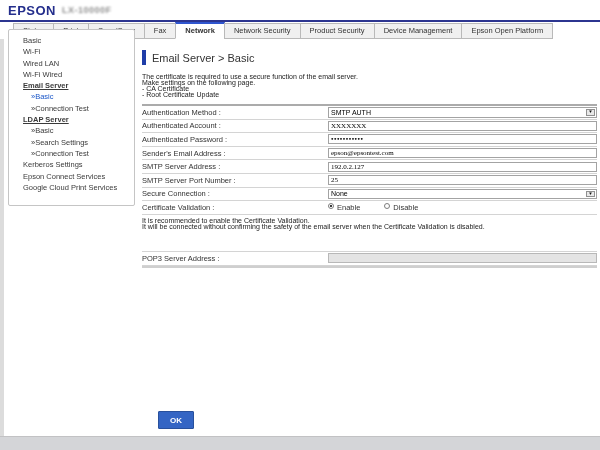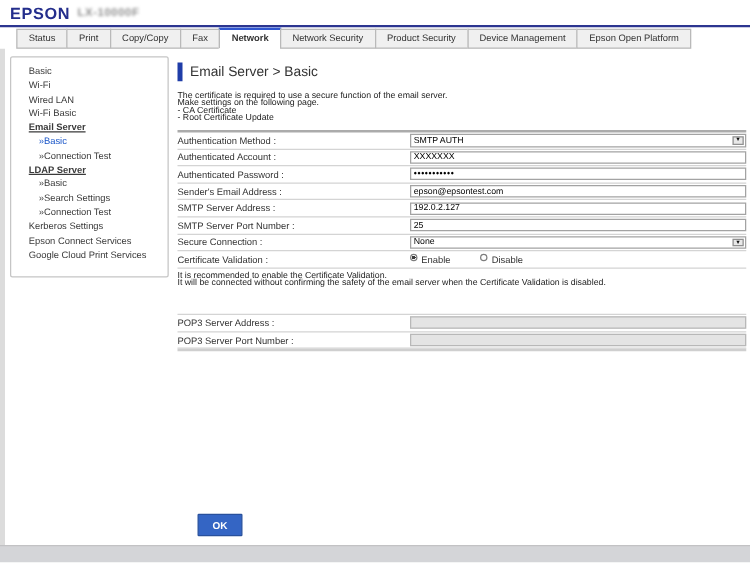--- a/index.html
+++ b/index.html
@@ -23,21 +23,21 @@
   .tab{box-sizing:border-box;height:16px;line-height:14px;padding:0 9px;
        font-size:7.5px;color:#333;background:#f0f0f0;border:1px solid #b9b9b9;
        margin-right:-1px;white-space:nowrap;cursor:pointer;}
   .tab.active{background:#fff;height:17px;line-height:13px;font-weight:bold;
        border-top:2px solid var(--active_tab_accent,#2f55cf);border-bottom:1px solid #fff;}
   
   .left-strip{position:absolute;left:0;top:39px;bottom:14px;width:4px;background:#dcdcdc;}
   .bottom-strip{position:absolute;left:0;right:0;bottom:0;height:14px;
        background:#d4d5d8;border-top:1px solid #c2c2c4;box-sizing:border-box;}
   
-  .sidebar{position:absolute;left:8px;top:45px;width:127px;height:177px;
+  .sidebar{position:absolute;left:8px;top:29px;width:127px;height:177px;
        box-sizing:border-box;border:1px solid #c5c5c5;border-radius:2px;
        padding-top:5px;background:#fff;overflow:hidden;}
   .side-item{font-size:7.5px;line-height:11.3px;color:#3a3a3a;padding-left:14px;
        white-space:nowrap;cursor:pointer;}
   .side-item.lvl2{padding-left:22px;}
   .side-item.group{font-weight:bold;text-decoration:underline;}
   .side-item.active{color:var(--link_blue,#1a56c8);}
   
   .main{position:absolute;left:142px;top:50px;width:455px;}
   .page-title{display:flex;align-items:center;}
@@ -45,21 +45,21 @@
        margin-right:6px;flex-shrink:0;}
   .title-text{font-size:11px;font-weight:normal;color:#333;}
   .desc{margin-top:9px;font-size:7px;line-height:6px;color:#222;}
   .note{margin-top:3px;margin-bottom:3px;font-size:7px;line-height:6.2px;color:#222;}
   .form-table{margin-top:6px;border-top:2px solid #ababab;}
   .pop3-table{margin-top:21px;border-top:1px solid #d4d4d4;border-bottom:2px solid #cfcfcf;}
   .form-row{display:flex;align-items:center;height:12.6px;border-bottom:1px solid #d4d4d4;}
   .cell-label{width:186px;flex-shrink:0;font-size:7.5px;color:#333;white-space:nowrap;}
   .cell-input{flex:1;display:flex;align-items:center;height:100%;position:relative;}
   .text-input{box-sizing:border-box;width:100%;height:10px;border:1px solid #a3a3a3;
-       font-size:7px;font-family:Liberation Sans, sans-serif;padding:0 2px;color:#000;background:#fff;outline:none;}
+       font-size:7px;font-family:Liberation Serif, serif;padding:0 2px;color:#000;background:#fff;outline:none;}
   .text-input:disabled{background:#e4e4e4;border-color:#b8b8b8;}
   .pw{letter-spacing:.5px;font-weight:bold;line-height:8px;}
   .select{box-sizing:border-box;position:relative;width:100%;height:10.5px;
        border:1px solid #a3a3a3;background:#fff;display:flex;align-items:center;
        padding:0 12px 0 2px;cursor:pointer;}
   .select .val{font-size:7px;color:#000;white-space:nowrap;}
   .select .arrow{position:absolute;right:1px;top:1px;bottom:1px;width:9px;
        background:#e8e8e8;border:1px solid #909090;box-sizing:border-box;
        display:flex;align-items:center;justify-content:center;
        font-size:4.5px;color:#111;line-height:1;}
@@ -93,21 +93,21 @@
     <div class="tab">Device Management</div>
     <div class="tab">Epson Open Platform</div>
   </div>
 
 <div class="left-strip"></div>
 
 <div class="sidebar">
     <div class="side-item">Basic</div>
     <div class="side-item">Wi-Fi</div>
     <div class="side-item">Wired LAN</div>
-    <div class="side-item">Wi-Fi Basic</div>
+    <div class="side-item">Wi-Fi Wired</div>
     <div class="side-item group">Email Server</div>
     <div class="side-item lvl2 active">»Basic</div>
     <div class="side-item lvl2">»Connection Test</div>
     <div class="side-item group">LDAP Server</div>
     <div class="side-item lvl2">»Basic</div>
     <div class="side-item lvl2">»Search Settings</div>
     <div class="side-item lvl2">»Connection Test</div>
     <div class="side-item">Kerberos Settings</div>
     <div class="side-item">Epson Connect Services</div>
     <div class="side-item">Google Cloud Print Services</div>
@@ -191,24 +191,18 @@
       <div>It is recommended to enable the Certificate Validation.</div>
       <div>It will be connected without confirming the safety of the email server when the Certificate Validation is disabled.</div>
     </div>
   <div class="pop3-table">
       <div class="form-row">
         <div class="cell-label">POP3 Server Address :</div>
         <div class="cell-input">
           <input type="text" class="text-input" disabled="" style="">
         </div>
       </div>
-      <div class="form-row">
-        <div class="cell-label">POP3 Server Port Number :</div>
-        <div class="cell-input">
-          <input type="text" class="text-input" disabled="" style="">
-        </div>
-      </div>
     </div>
 </div>
 
 <div class="ok-btn">OK</div>
 
 <div class="bottom-strip"></div>
 
 </body></html>

